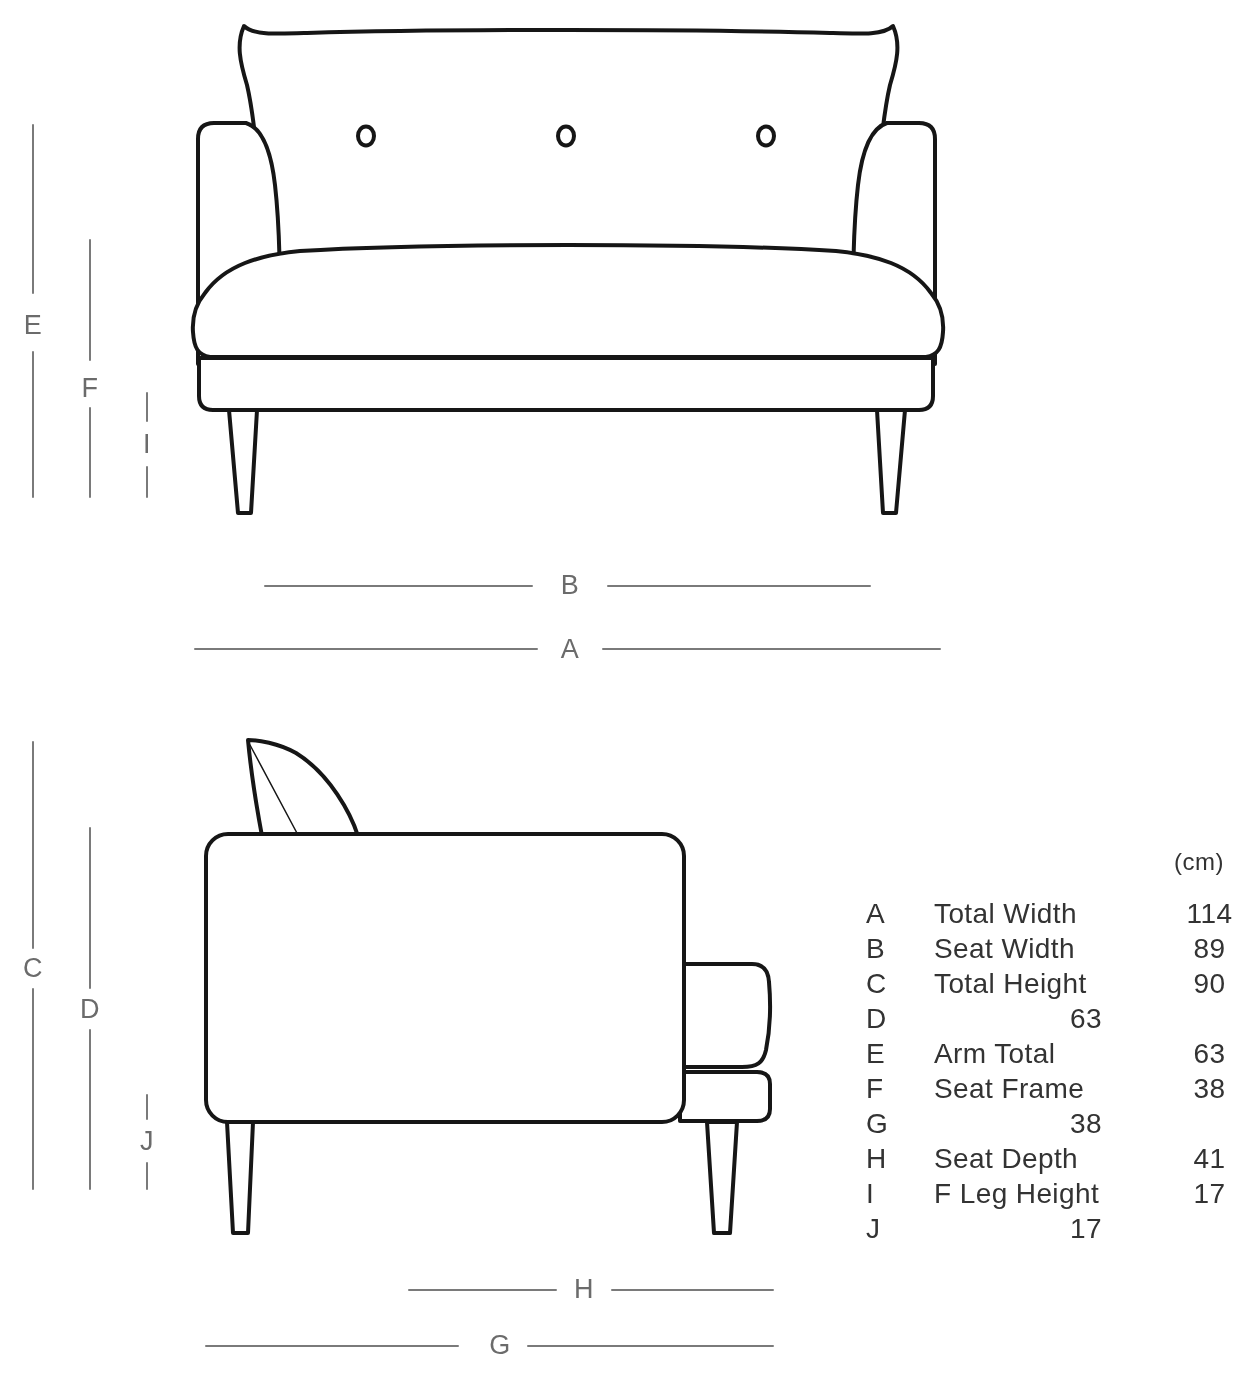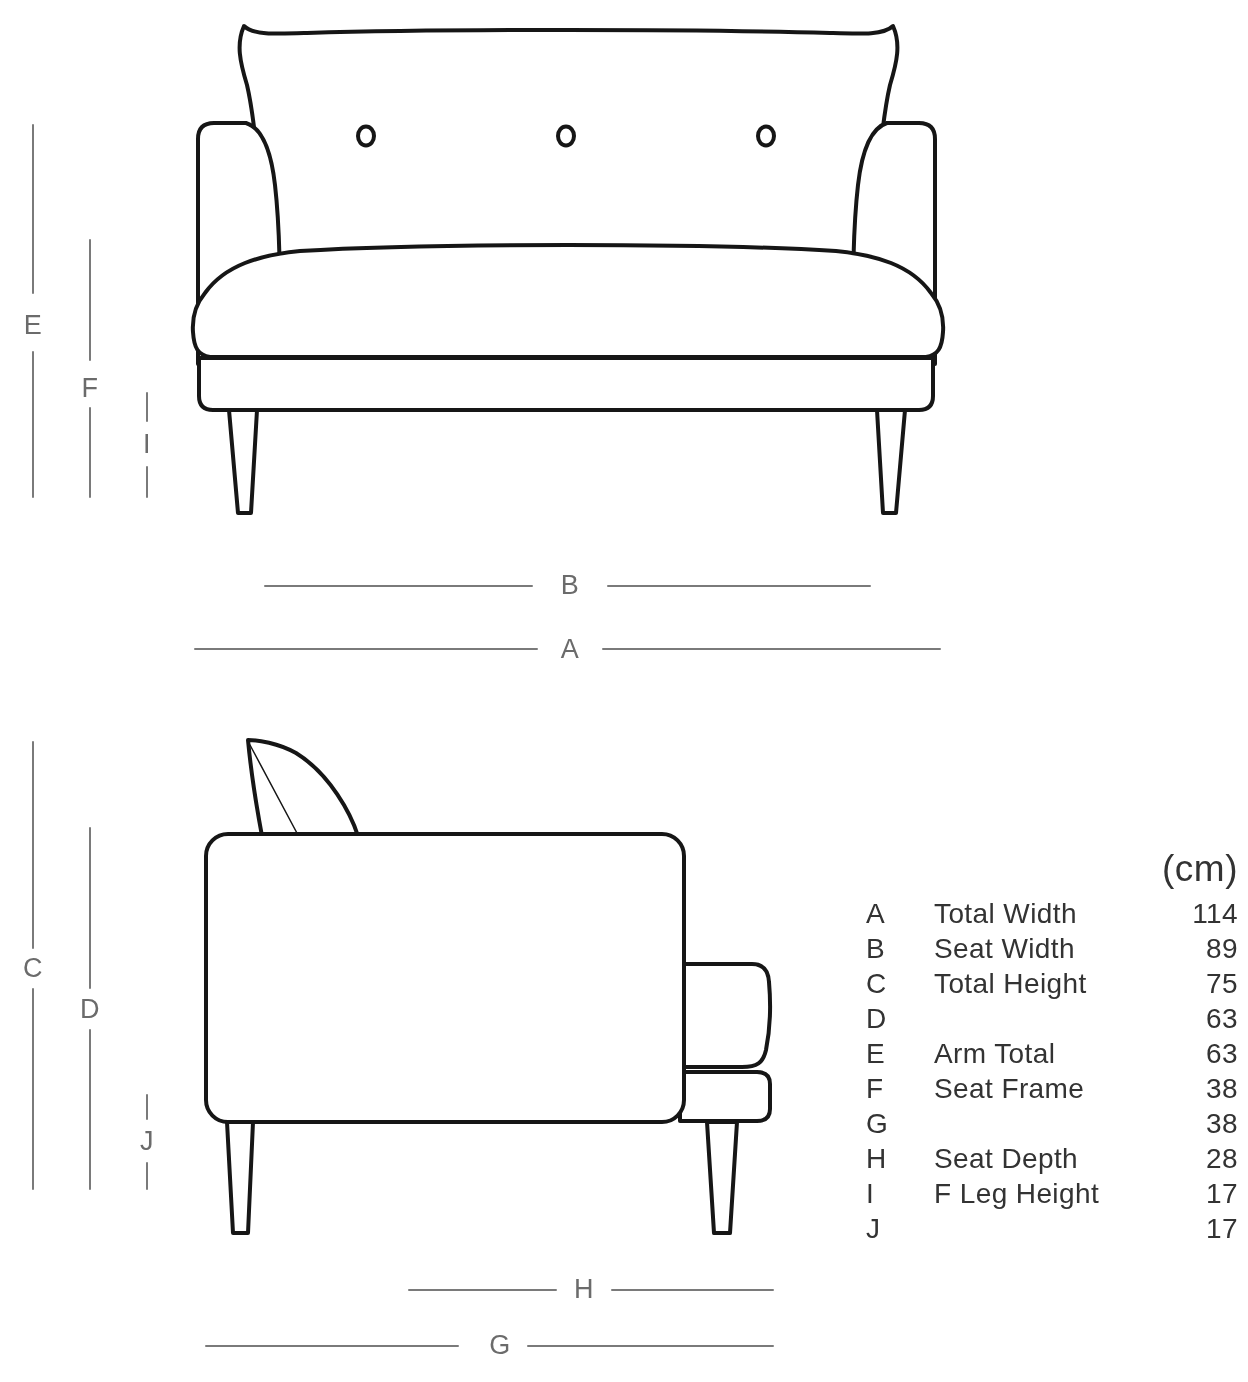--- a/index.html
+++ b/index.html
@@ -30,42 +30,42 @@
   }
   .spec-table {
     position: absolute;
     left: 866px;
     top: 850px;
     width: 372px;
     color: #333333;
   }
   .unit-label {
     position: absolute;
-    right: 0;
+    right: 14px;
     top: 0;
-    font-size: 37px;
+    font-size: 24px;
     line-height: 1;
     letter-spacing: 0.5px;
   }
   .rows {
     position: absolute;
     left: 0;
     top: 48px;
     width: 100%;
   }
   .spec-row {
     display: flex;
     align-items: baseline;
     height: 35px;
     font-size: 28px;
     letter-spacing: 0.4px;
   }
   .spec-letter { width: 68px; flex: 0 0 auto; }
   .spec-name   { width: 247px; flex: 0 0 auto; }
-  .spec-value  { flex: 1 1 auto; text-align: right; }
+  .spec-value  { flex: 1 1 auto; text-align: center; }
 </style>
 </head>
 <body>
 
 <div class="canvas">
 
   <svg class="artwork" viewBox="0 0 1248 1382" width="1248" height="1382" fill="none" stroke-linecap="round" stroke-linejoin="round">
 
     <g stroke="#161616" stroke-width="4" fill="#ffffff">
       <path d="
@@ -189,21 +189,21 @@
         <span class="spec-value">114</span>
       </div>
       <div class="spec-row">
         <span class="spec-letter">B</span>
         <span class="spec-name">Seat Width</span>
         <span class="spec-value">89</span>
       </div>
       <div class="spec-row">
         <span class="spec-letter">C</span>
         <span class="spec-name">Total Height</span>
-        <span class="spec-value">75</span>
+        <span class="spec-value">90</span>
       </div>
       <div class="spec-row">
         <span class="spec-letter">D</span>
         <span class="spec-value">63</span>
       </div>
       <div class="spec-row">
         <span class="spec-letter">E</span>
         <span class="spec-name">Arm Total</span>
         <span class="spec-value">63</span>
       </div>
@@ -212,21 +212,21 @@
         <span class="spec-name">Seat Frame</span>
         <span class="spec-value">38</span>
       </div>
       <div class="spec-row">
         <span class="spec-letter">G</span>
         <span class="spec-value">38</span>
       </div>
       <div class="spec-row">
         <span class="spec-letter">H</span>
         <span class="spec-name">Seat Depth</span>
-        <span class="spec-value">28</span>
+        <span class="spec-value">41</span>
       </div>
       <div class="spec-row">
         <span class="spec-letter">I</span>
         <span class="spec-name">F Leg Height</span>
         <span class="spec-value">17</span>
       </div>
       <div class="spec-row">
         <span class="spec-letter">J</span>
         <span class="spec-value">17</span>
       </div>

